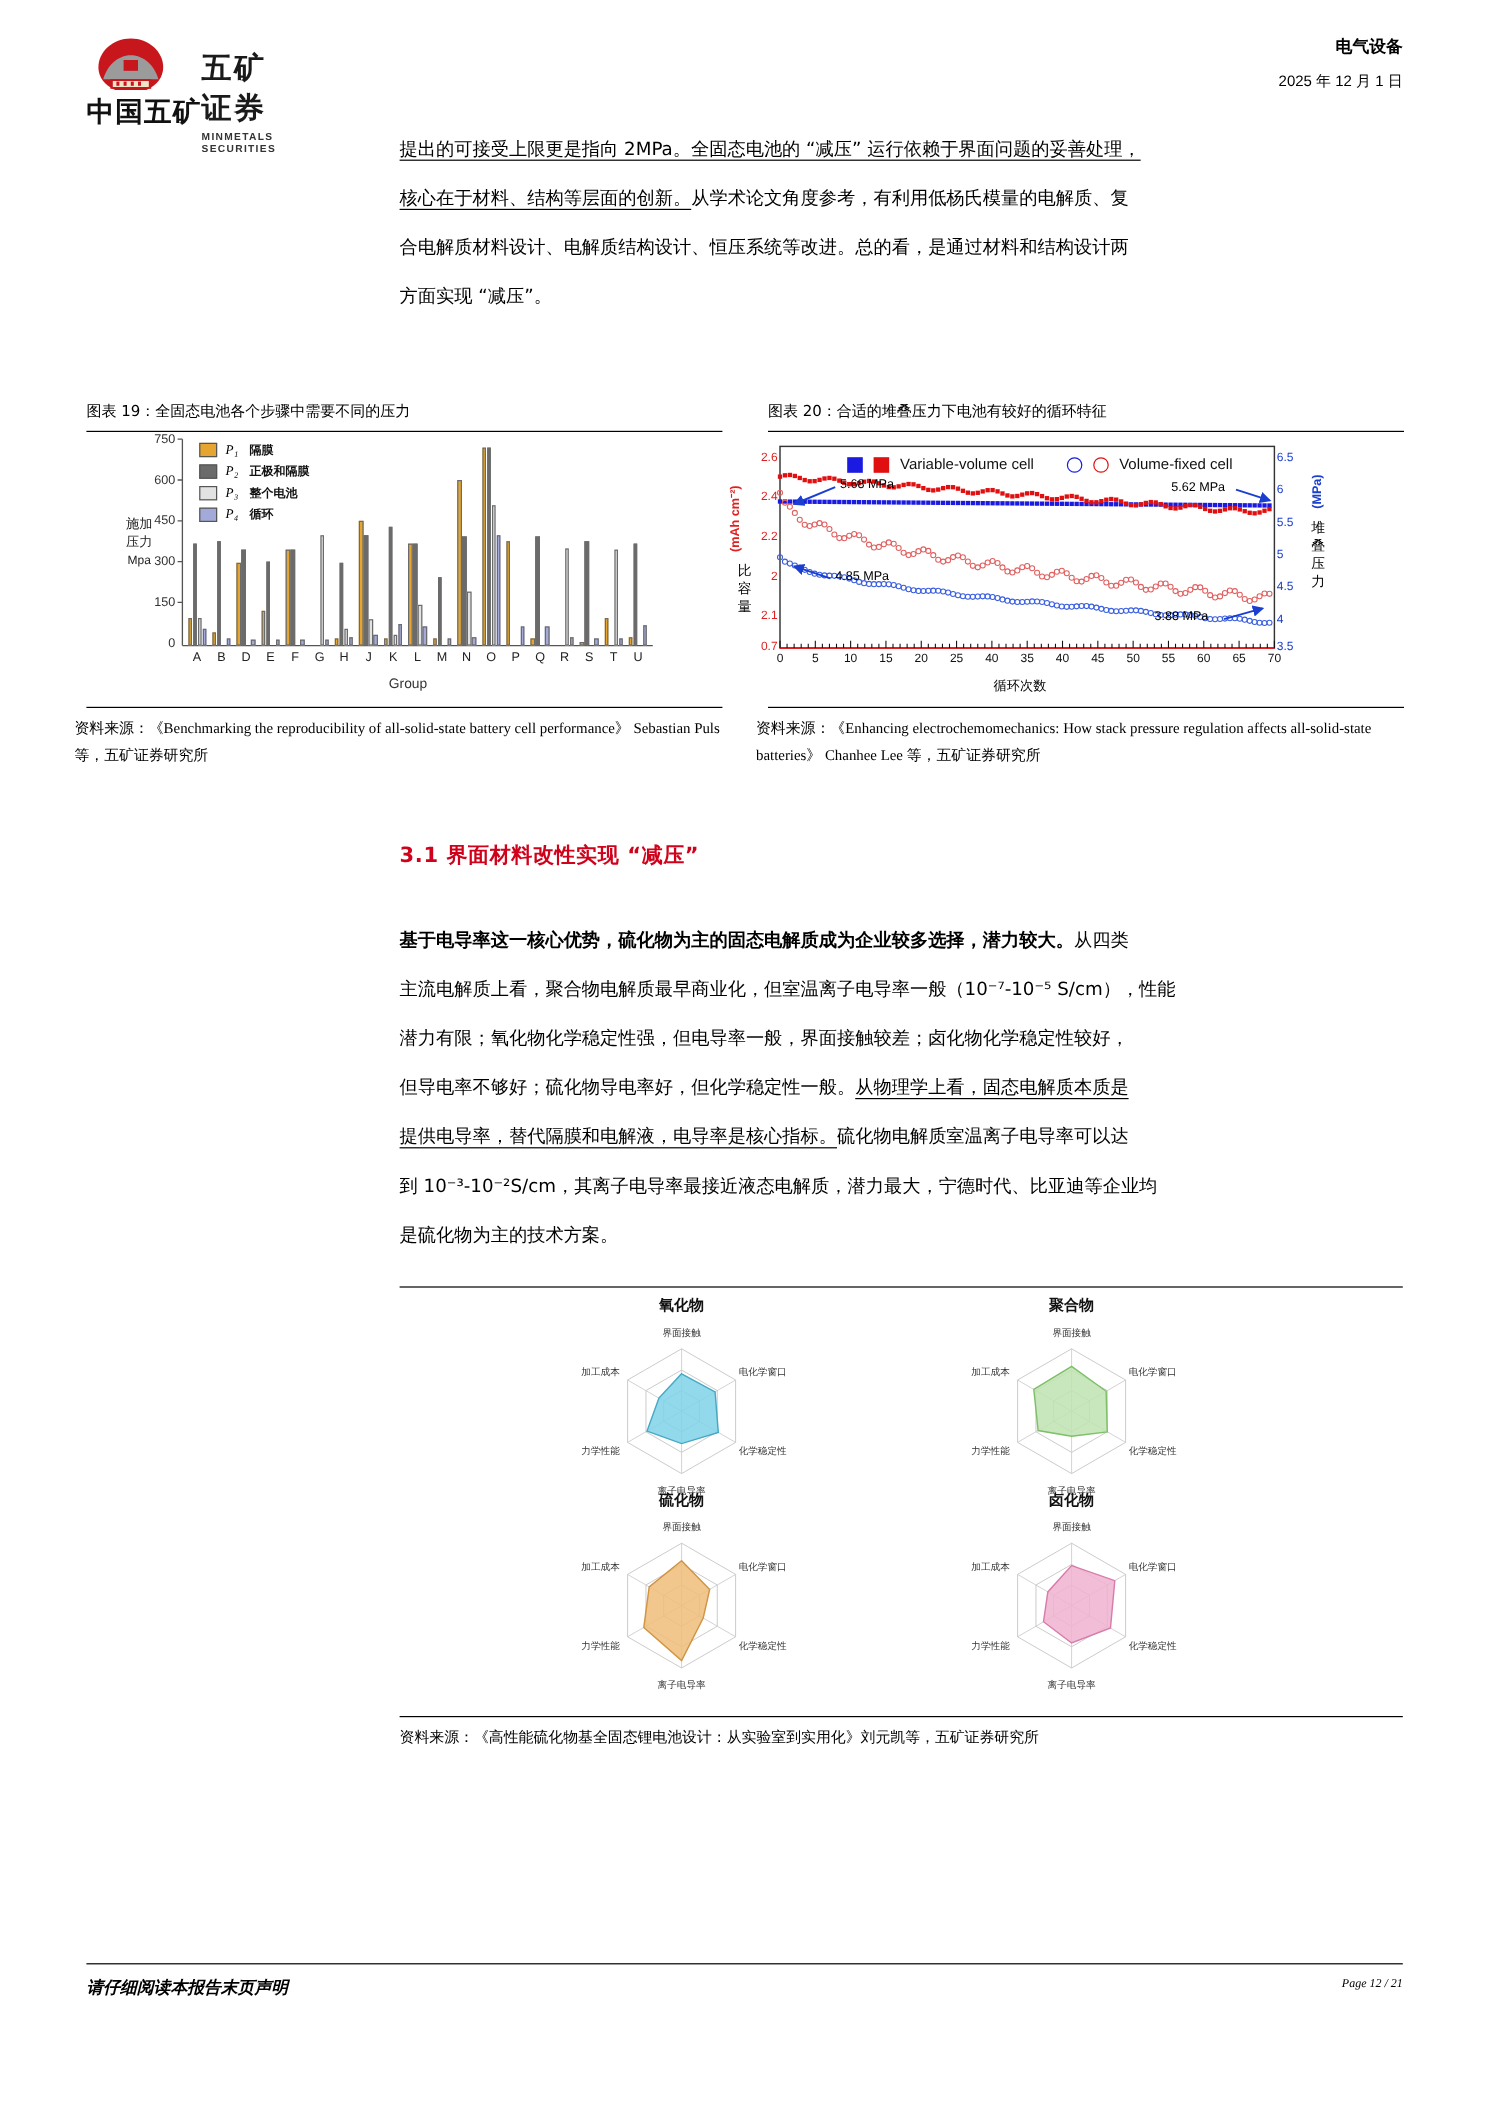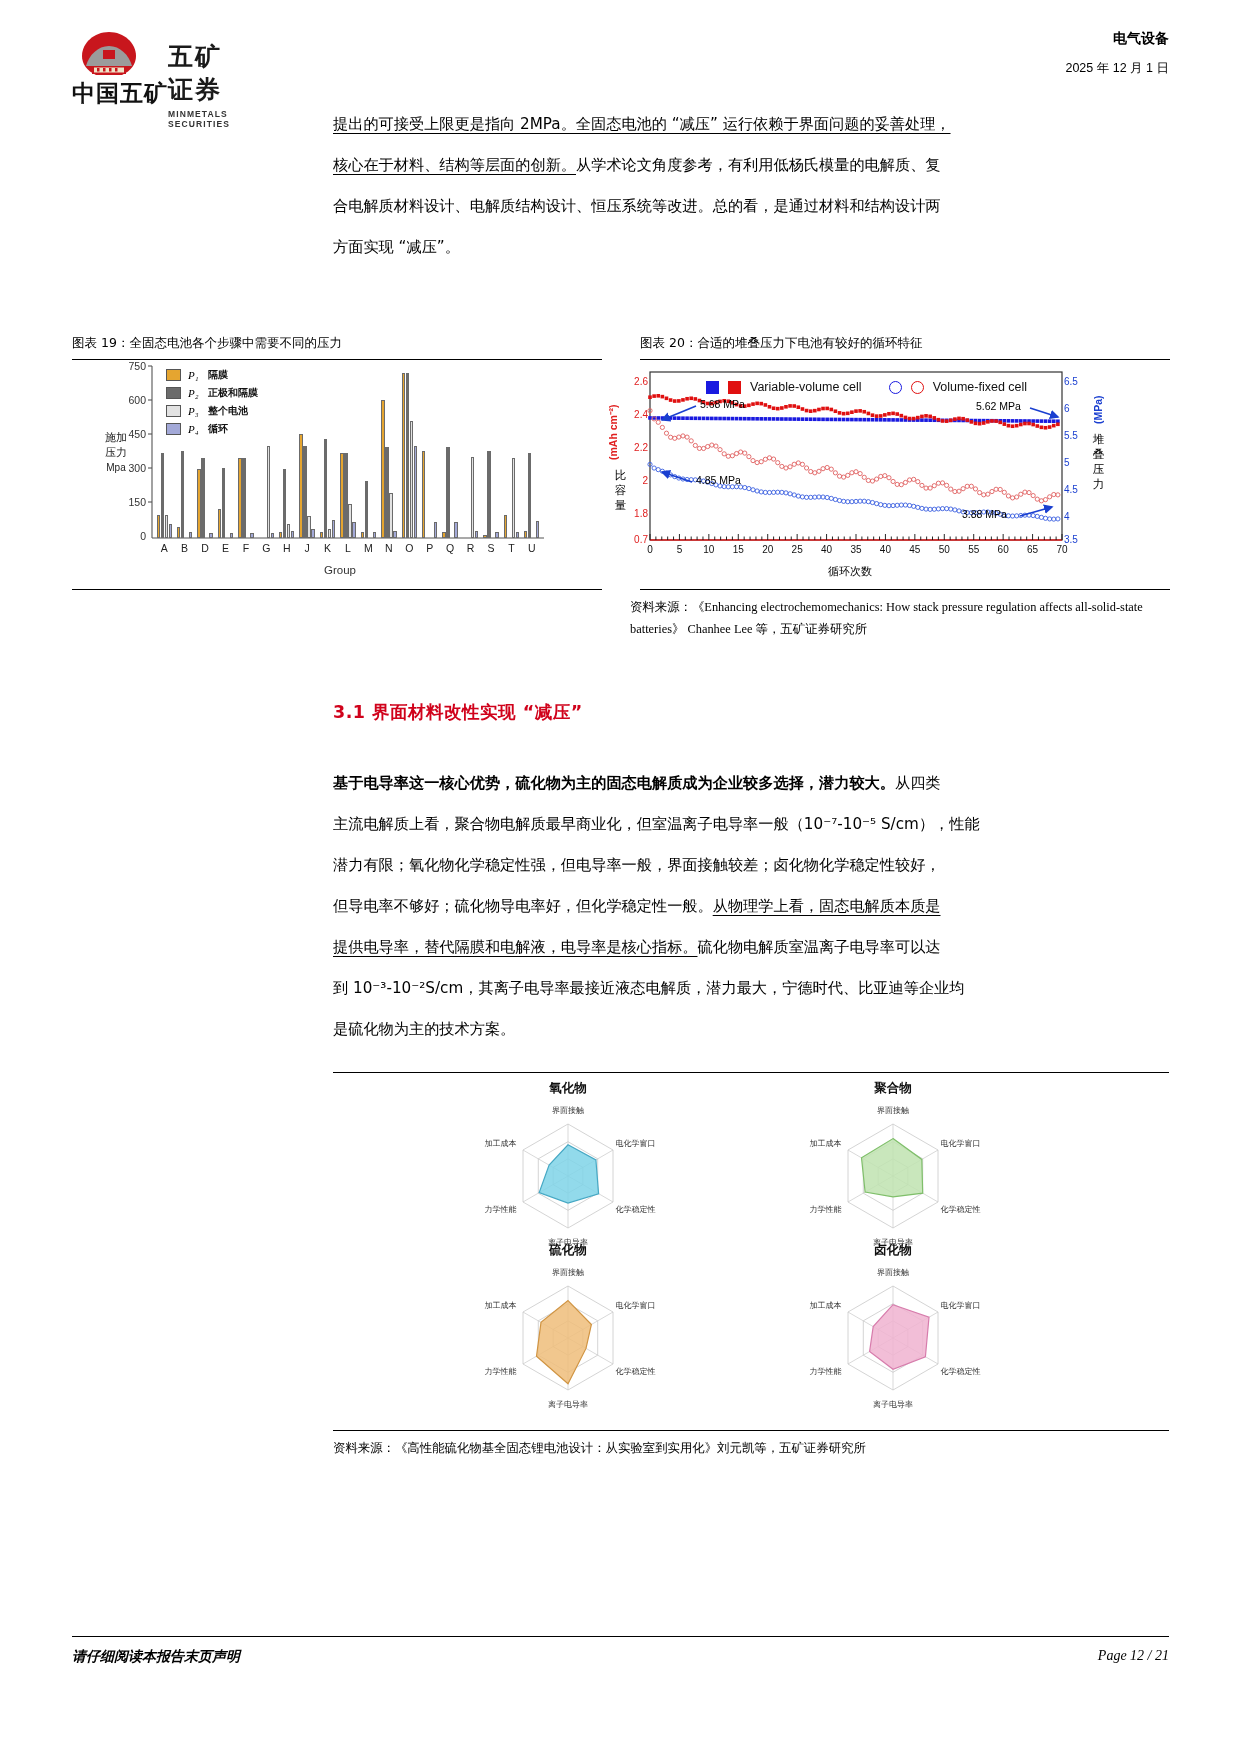--- a/index.html
+++ b/index.html
@@ -67,21 +67,21 @@
     font-size:17.5px;
     color:#d0021b;
     letter-spacing:.5px;
   }
 
   
   .footer-rule { position:absolute; left:72px; top:1636px; width:1097px; height:1px; background:#000; }
   .footer-left { position:absolute; left:72px; top:1648px; font-family:"Liberation Serif", serif; font-style:italic;
                  font-weight:bold; font-size:14px; }
   .footer-right { position:absolute; right:72px; top:1648px; font-family:"Liberation Serif", serif; font-style:italic;
-                  font-size:14px; }
+                  font-size:10px; }
 
   
   .chart-box { position:absolute; }
   .c19-ylab { position:absolute; font-family:"Liberation Sans", sans-serif; font-size:11px; text-align:center;
               line-height:15px; color:#222; }
   .c19-tick { position:absolute; font-family:"Liberation Sans", sans-serif; font-size:10.5px; color:#333; text-align:right; }
   .c19-xtick { position:absolute; font-family:"Liberation Sans", sans-serif; font-size:10.5px; color:#222; text-align:center; width:16px;}
   .c19-xlabel { position:absolute; font-family:"Liberation Sans", sans-serif; font-size:11.5px; color:#333; }
   .legend-box { position:absolute; }
   .legend-row { display:flex; align-items:center; margin-bottom:4px; font-family:"Liberation Sans", sans-serif; font-size:10.5px; }
@@ -298,21 +298,21 @@
     <div class="c20-cn-v" style="left:14px; top:104px;">
       <span>比</span><br>
       <span>容</span><br>
       <span>量</span>
     </div>
 
     <div class="c20-ytick-l" style="left:22px; top:12px; width:26px;">2.6</div>
     <div class="c20-ytick-l" style="left:22px; top:45px; width:26px;">2.4</div>
     <div class="c20-ytick-l" style="left:22px; top:78px; width:26px;">2.2</div>
     <div class="c20-ytick-l" style="left:22px; top:111px; width:26px;">2</div>
-    <div class="c20-ytick-l" style="left:22px; top:144px; width:26px;">1.8</div>
+    <div class="c20-ytick-l" style="left:22px; top:144px; width:26px;">2.1</div>
     <div class="c20-ytick-l" style="left:22px; top:170px; width:26px;">0.7</div>
 
     <div class="c20-ytick-r" style="left:464px; top:12px;">6.5</div>
     <div class="c20-ytick-r" style="left:464px; top:39px;">6</div>
     <div class="c20-ytick-r" style="left:464px; top:66px;">5.5</div>
     <div class="c20-ytick-r" style="left:464px; top:93px;">5</div>
     <div class="c20-ytick-r" style="left:464px; top:120px;">4.5</div>
     <div class="c20-ytick-r" style="left:464px; top:147px;">4</div>
     <div class="c20-ytick-r" style="left:464px; top:170px;">3.5</div>
 
@@ -842,20 +842,21 @@
         <div class="c20-xtick" style="left: 285.286px;">50</div>
         <div class="c20-xtick" style="left: 314.714px;">55</div>
         <div class="c20-xtick" style="left: 344.143px;">60</div>
         <div class="c20-xtick" style="left: 373.571px;">65</div>
         <div class="c20-xtick" style="left: 403px;">70</div>
       </div>
     <div class="c20-cn" style="left:228px; top:200px;">循环次数</div>
   </div>
 
   <div class="rule" style="left:72px; top:589px; width:530px; height:1px;"></div>
+  <div class="src" style="left:62px; top:596px; width:548px;">资料来源：《Benchmarking the reproducibility of all-solid-state battery cell performance》 Sebastian Puls 等，五矿证券研究所</div>
 
   <div class="rule" style="left:640px; top:589px; width:530px; height:1px;"></div>
   <div class="src" style="left:630px; top:596px; width:548px;">资料来源：《Enhancing electrochemomechanics: How stack pressure regulation affects all-solid-state batteries》 Chanhee Lee 等，五矿证券研究所</div>
 
   <div class="sec-head" style="left:333px; top:700px;">3.1 界面材料改性实现 “减压”</div>
 
   <div class="para" style="left:333px; top:763px; width:836px;">
     <span class="b">基于电导率这一核心优势，硫化物为主的固态电解质成为企业较多选择，潜力较大。</span><span>从四类</span><br>
     <span>主流电解质上看，聚合物电解质最早商业化，但室温离子电导率一般（10⁻⁷-10⁻⁵ S/cm），性能</span><br>
     <span>潜力有限；氧化物化学稳定性强，但电导率一般，界面接触较差；卤化物化学稳定性较好，</span><br>

